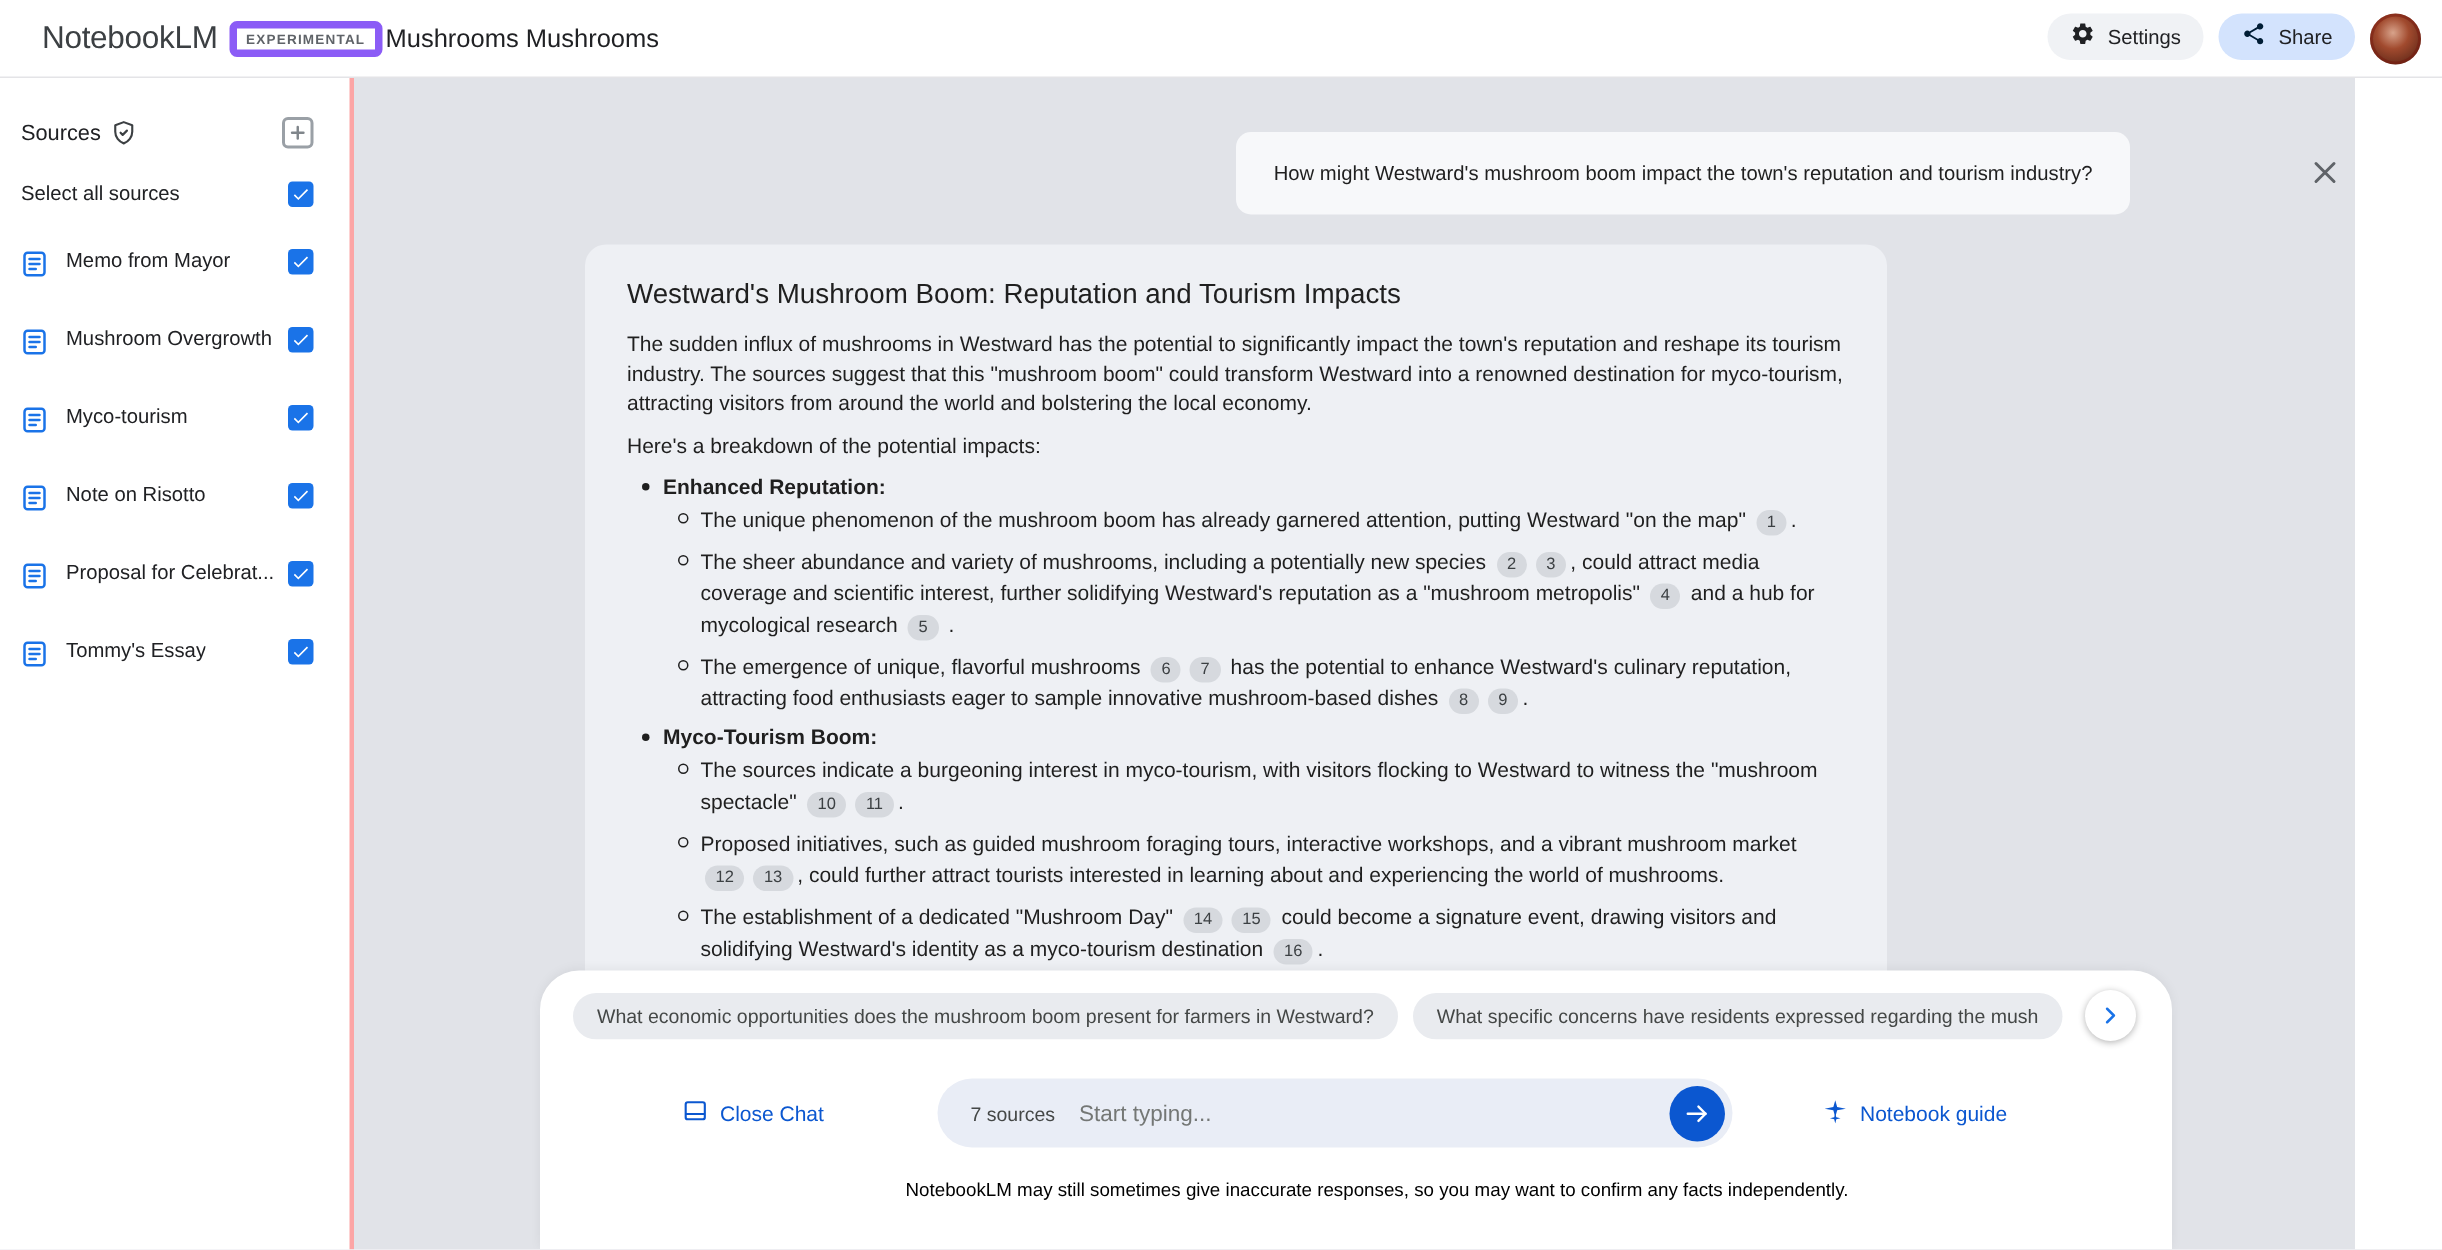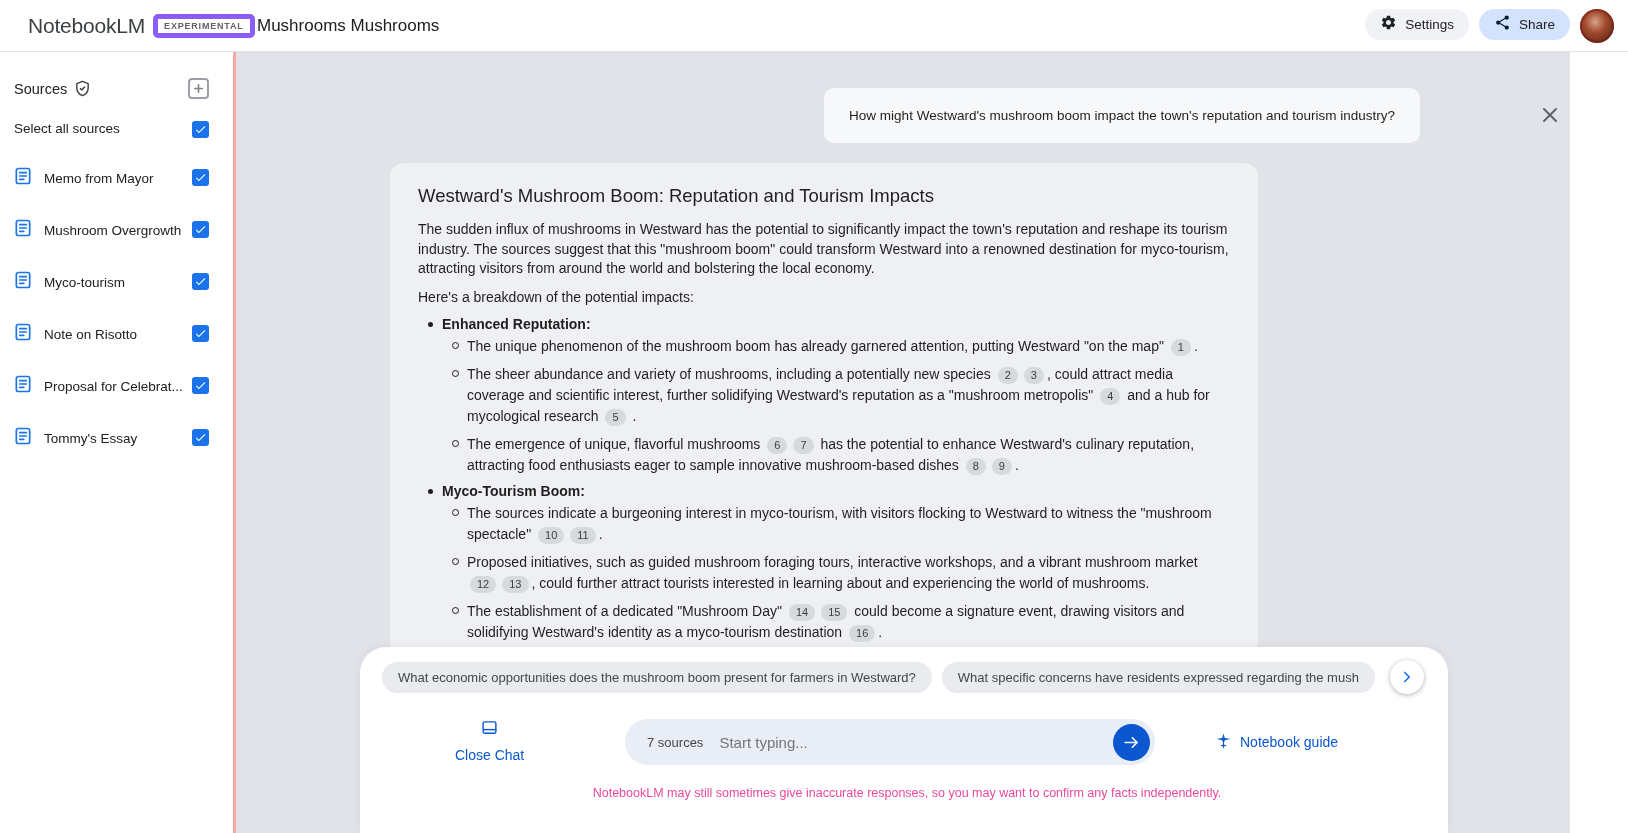--- a/index.html
+++ b/index.html
@@ -43,21 +43,21 @@
   .shield-icon { width: 17px; height: 17px; margin-left: 7px; }
   .add-btn { margin-left: auto; width: 21px; height: 21px; border: 2px solid #9aa0a6; border-radius: 4px;
              display: flex; align-items: center; justify-content: center; cursor: pointer; }
   .add-btn svg { width: 13px; height: 13px; }
   .select-all { display: flex; align-items: flex-start; padding: 0 24px 0 14px; margin-top: 22px; }
   .select-all-label { font-size: 13.5px; color: #202124; }
   .checkbox { margin-left: auto; width: 17px; height: 17px; background: var(--checkbox); border-radius: 3px;
               display: flex; align-items: center; justify-content: center; cursor: pointer; flex-shrink: 0; }
   .checkbox svg { width: 13px; height: 13px; }
   .source-list { margin-top: 12px; }
-  .source-item { display: flex; align-items: flex-end; padding: 16px 24px 16px 13px; cursor: pointer; }
+  .source-item { display: flex; align-items: flex-start; padding: 16px 24px 16px 13px; cursor: pointer; }
   .doc-icon { width: 20px; height: 20px; margin-right: 11px; flex-shrink: 0; }
   .src-label { font-size: 13.5px; color: #202124; white-space: nowrap; overflow: hidden;
                text-overflow: ellipsis; margin-right: 8px; }
 
   
   .main { position: absolute; top: 52px; left: 236px; right: 0; bottom: 0;
           background: var(--main-bg); overflow: hidden; }
   .right-gutter { position: absolute; top: 0; right: 0; width: 58px; height: 100%; background: #fff; z-index: 1; }
 
   .question-bubble { position: absolute; top: 36px; right: 208px; height: 55px; background: #f7f8fa;
@@ -82,35 +82,35 @@
                   border-radius: 26px 26px 0 0; z-index: 4; box-shadow: 0 -1px 8px rgba(0,0,0,0.06); }
   .chips-row { position: absolute; top: 15px; left: 22px; width: 1044px; height: 31px;
                display: flex; gap: 10px; overflow: hidden; }
   .chip { background: #e9ebef; border-radius: 16px; padding: 0 16px; font-size: 13px; color: #444746;
           line-height: 31px; white-space: nowrap; flex-shrink: 0; cursor: pointer; }
   .chips-next { position: absolute; top: 13px; right: 24px; width: 34px; height: 34px; border-radius: 50%;
                 background: #fff; box-shadow: 0 1px 5px rgba(0,0,0,0.3); display: flex; align-items: center;
                 justify-content: center; cursor: pointer; z-index: 5; }
   .chips-next svg { width: 18px; height: 18px; }
   .close-chat { position: absolute; left: 95px; top: 72px; height: 46px; display: flex; align-items: center;
-                gap: 8px; color: var(--accent); font-size: 14px; cursor: pointer; flex-direction: column; }
+                gap: 8px; color: var(--accent); font-size: 14px; cursor: pointer; }
   .close-chat svg, .notebook-guide svg { width: 17px; height: 17px; }
   .input-pill { position: absolute; left: 265px; top: 72px; width: 530px; height: 46px; background: #e9edf6;
                 border-radius: 23px; display: flex; align-items: center; }
   .sources-count { margin-left: 22px; font-size: 13px; color: #444746; white-space: nowrap; cursor: pointer; }
   .chat-input { flex: 1; margin-left: 16px; min-width: 0; border: none; outline: none; background: transparent;
                 font-size: 15px; color: #1f1f1f; font-family: inherit; }
   .chat-input::placeholder { color: #747775; }
   .send-btn { width: 37px; height: 37px; border-radius: 50%; background: var(--accent); display: flex;
               align-items: center; justify-content: center; margin-right: 5px; cursor: pointer; flex-shrink: 0; }
   .send-btn svg { width: 19px; height: 19px; }
   .notebook-guide { position: absolute; left: 855px; top: 72px; height: 46px; display: flex; align-items: center;
                     gap: 8px; color: var(--accent); font-size: 14px; cursor: pointer; }
-  .disclaimer { position: absolute; top: 139px; left: 3px; width: 100%; text-align: center;
-                font-size: 12.5px; color: #ec4899; }
+  .disclaimer { position: absolute; top: 139px; left: 14px; width: 100%; text-align: center;
+                font-size: 12.5px; color: #000000; }
 </style>
 </head>
 <body>
 
 <div class="topbar">
   <div class="topbar-left">
     <div class="hamburger">
         <i></i>
         <i></i>
         <i></i>

